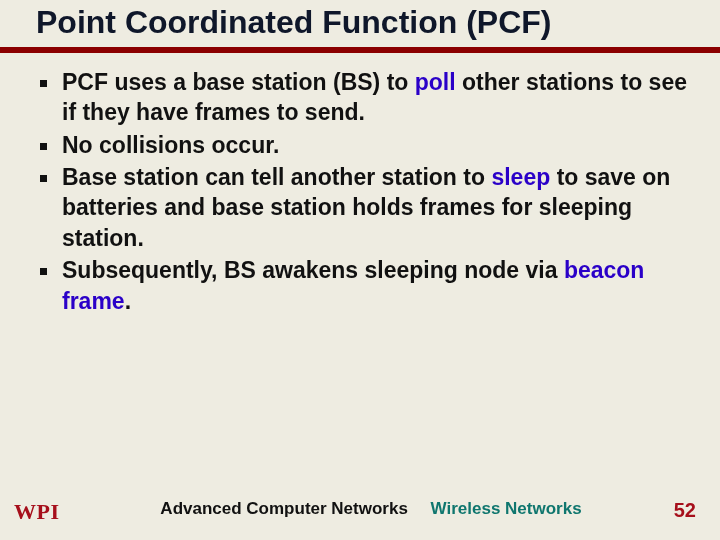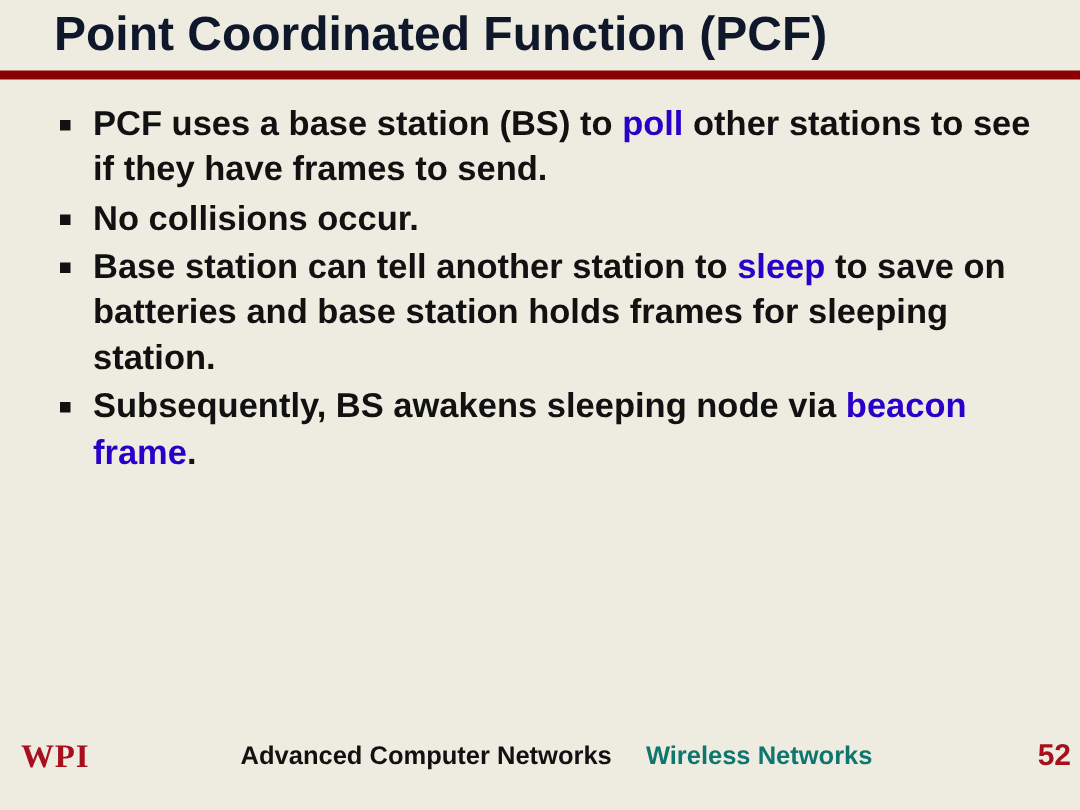--- a/index.html
+++ b/index.html
@@ -39,26 +39,26 @@
     position: absolute;
     left: 6px;
     top: 13px;
     width: 7px;
     height: 7px;
     background: #111;
   }
   .kw { color: #2a00c8; }
   .footer {
     position: absolute;
-    bottom: 16px;
+    bottom: 1px;
     left: 0;
     right: 0;
     height: 40px;
     display: flex;
-    align-items: center;
+    align-items: flex-start;
   }
   .logo {
     width: 64px;
     margin-left: 14px;
     display: flex;
     align-items: center;
   }
   .logo-text {
     font-family: Georgia, "Times New Roman", serif;
     font-weight: bold;
@@ -70,21 +70,21 @@
     flex: 1;
     text-align: center;
     font-size: 17px;
     font-weight: bold;
   }
   .footer-course { color: #111; }
   .footer-topic { color: #0f766e; margin-left: 18px; }
   .pagenum {
     width: 56px;
     text-align: right;
-    padding-right: 6px;
+    padding-right: 24px;
     font-size: 20px;
     font-weight: bold;
     color: #a60f1b;
     font-family: "Comic Sans MS", cursive, sans-serif;
   }
 </style>
 </head>
 <body>
 
 <div class="title-wrap">

